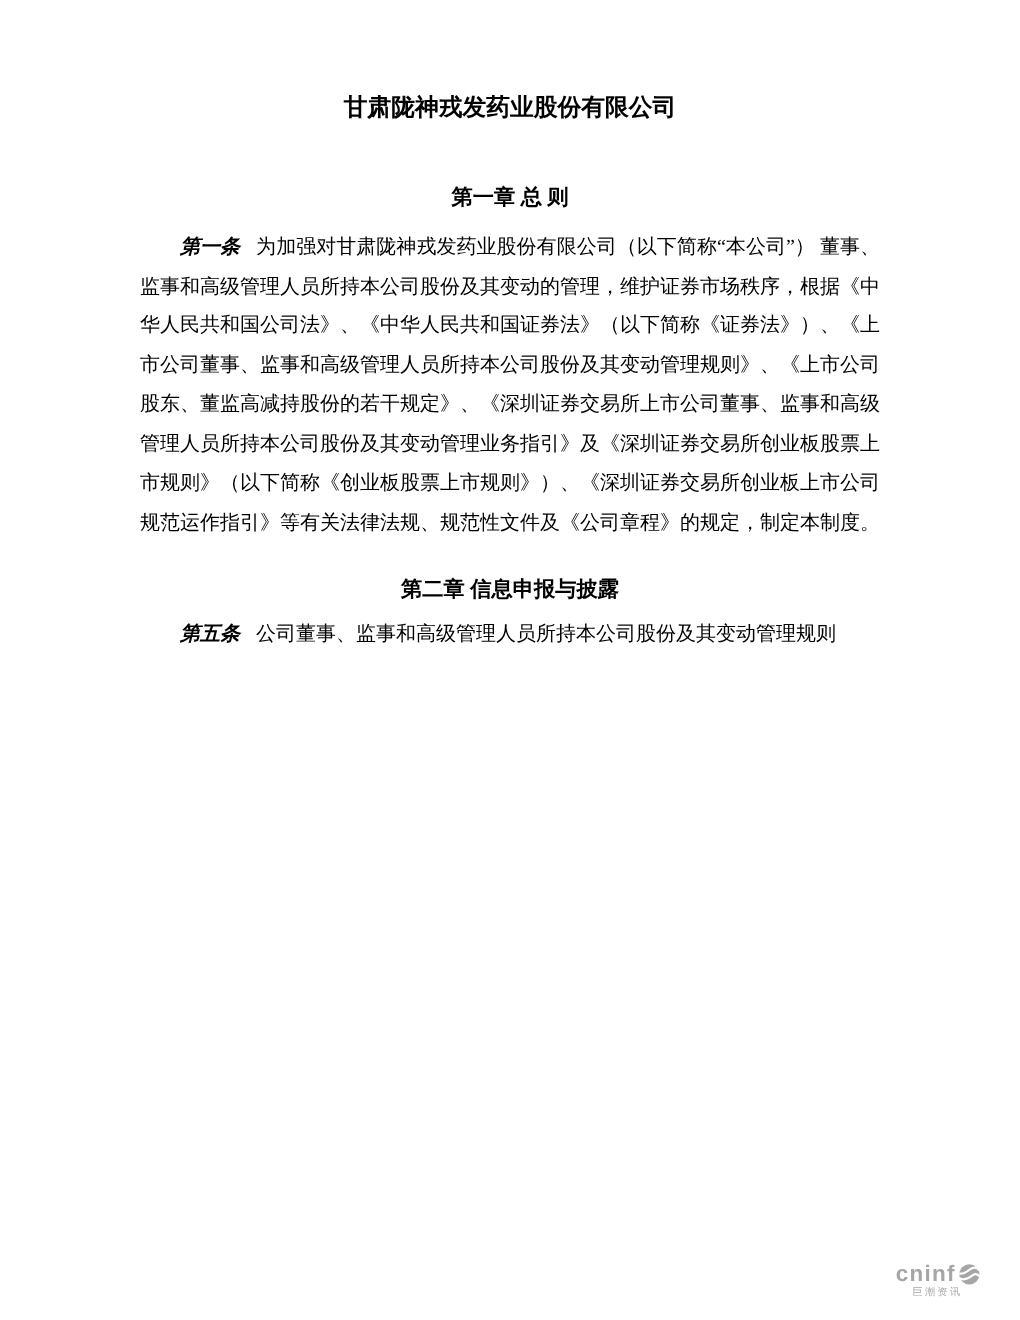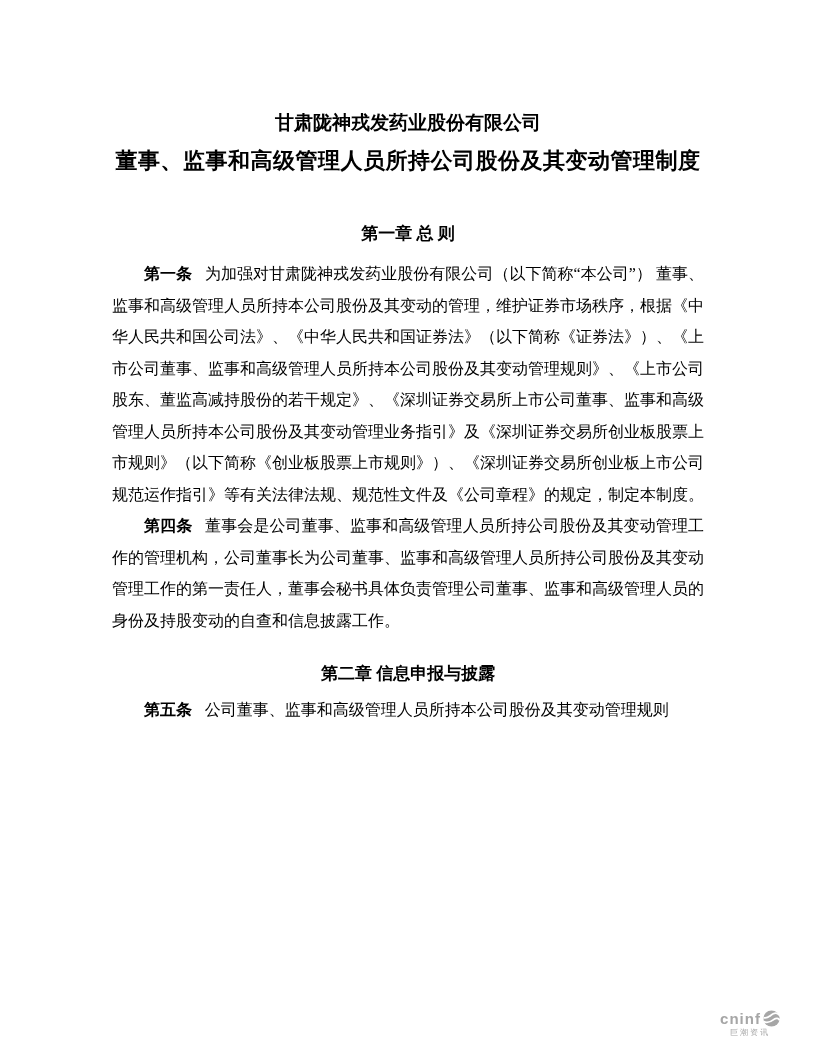--- a/index.html
+++ b/index.html
@@ -14,21 +14,21 @@
     margin: 0 auto;
     background: #ffffff;
     overflow: hidden;
     font-family: "Liberation Serif", "DejaVu Serif", serif;
     color: #000000;
     box-sizing: border-box;
     padding: 0 112px;
   }
   .title1 {
     margin: 0;
-    padding-top: 110px;
+    padding-top: 74px;
     font-size: 19px;
     line-height: 26px;
     font-weight: 700;
     text-align: center;
     white-space: nowrap;
   }
   .title2 {
     margin: 10px 0 0 0;
     font-size: 22px;
     letter-spacing: 0.5px;
@@ -56,39 +56,40 @@
   }
   .article.first {
     margin-top: 12px;
   }
   .article.after-chapter {
     margin-top: 8px;
   }
   .article .label {
     font-weight: 700;
     margin-right: 0.8em;
+    font-style: italic;
   }
   .cninfo-logo {
     position: absolute;
     left: 698px;
     top: 1010px;
     width: 104px;
     color: #a6a6a6;
     text-align: center;
     font-family: "Liberation Sans", "DejaVu Sans", sans-serif;
     line-height: 1;
   }
   .logo-row {
     display: flex;
     justify-content: center;
     align-items: center;
     gap: 2px;
   }
   .logo-brand {
-    font-size: 15px;
+    font-size: 18px;
     font-weight: 700;
     letter-spacing: 1px;
   }
   .logo-icon svg {
     display: block;
   }
   .logo-cn {
     margin-top: 2px;
     font-size: 8px;
     letter-spacing: 2px;
@@ -99,33 +100,29 @@
     letter-spacing: 0.2px;
   }
 </style>
 </head>
 <body>
 
 <div class="page">
 
   <h1 class="title1">甘肃陇神戎发药业股份有限公司</h1>
 
-  <h1 class="title2">董事、监事和高级管理人员所持公司股份及其变动管理制度</h1>
 
   <h2 class="chapter">第一章 总 则</h2>
 
   <p class="article first">
     <b class="label">第一条</b><span>为加强对甘肃陇神戎发药业股份有限公司（以下简称“本公司”） 董事、监事和高级管理人员所持本公司股份及其变动的管理，维护证券市场秩序，根据《中华人民共和国公司法》、《中华人民共和国证券法》（以下简称《证券法》）、《上市公司董事、监事和高级管理人员所持本公司股份及其变动管理规则》、《上市公司股东、董监高减持股份的若干规定》、《深圳证券交易所上市公司董事、监事和高级管理人员所持本公司股份及其变动管理业务指引》及《深圳证券交易所创业板股票上市规则》（以下简称《创业板股票上市规则》）、《深圳证券交易所创业板上市公司规范运作指引》等有关法律法规、规范性文件及《公司章程》的规定，制定本制度。</span>
   </p>
 
 
 
-  <p class="article">
-    <b class="label">第四条</b><span>董事会是公司董事、监事和高级管理人员所持公司股份及其变动管理工作的管理机构，公司董事长为公司董事、监事和高级管理人员所持公司股份及其变动管理工作的第一责任人，董事会秘书具体负责管理公司董事、监事和高级管理人员的身份及持股变动的自查和信息披露工作。</span>
-  </p>
 
   <h2 class="chapter second">第二章 信息申报与披露</h2>
 
   <p class="article after-chapter">
     <b class="label">第五条</b><span>公司董事、监事和高级管理人员所持本公司股份及其变动管理规则</span>
   </p>
 
   <div class="cninfo-logo">
     <div class="logo-row">
       <span class="logo-brand">cninf</span>

